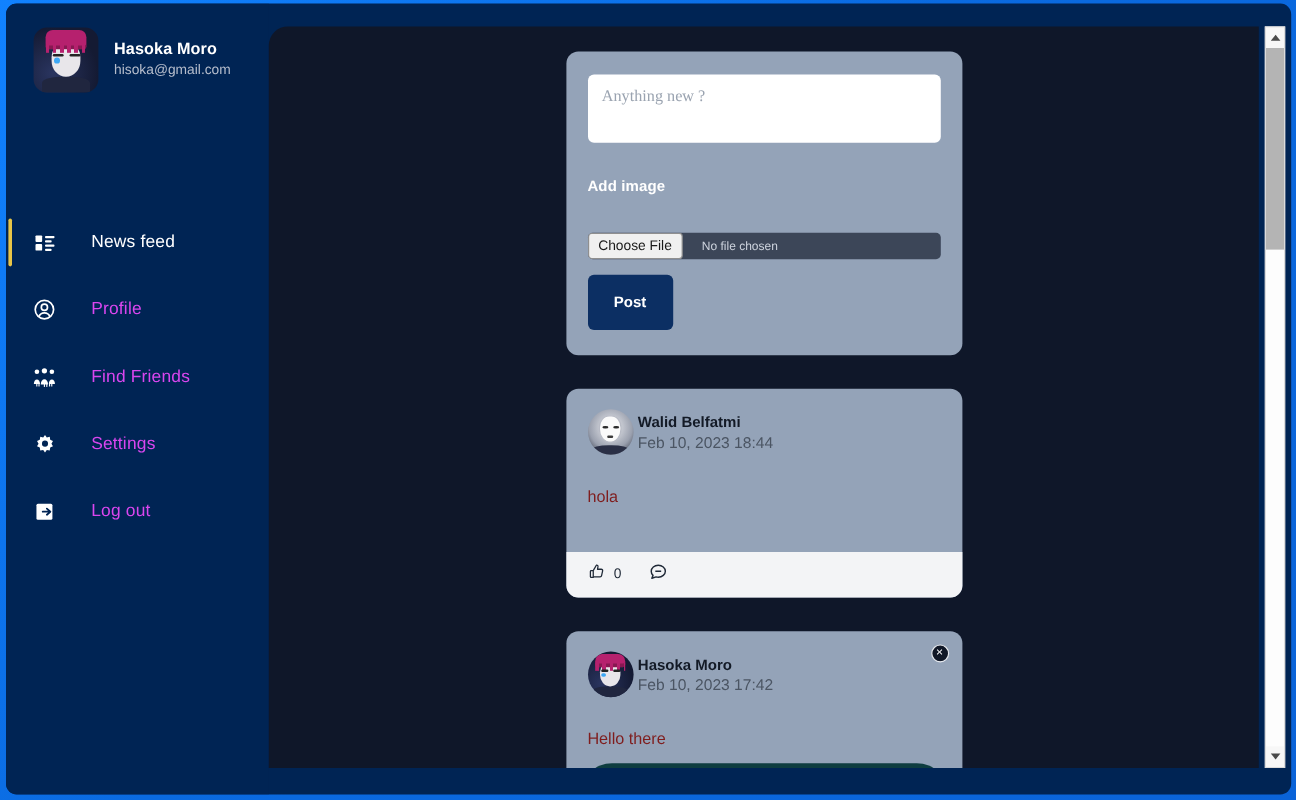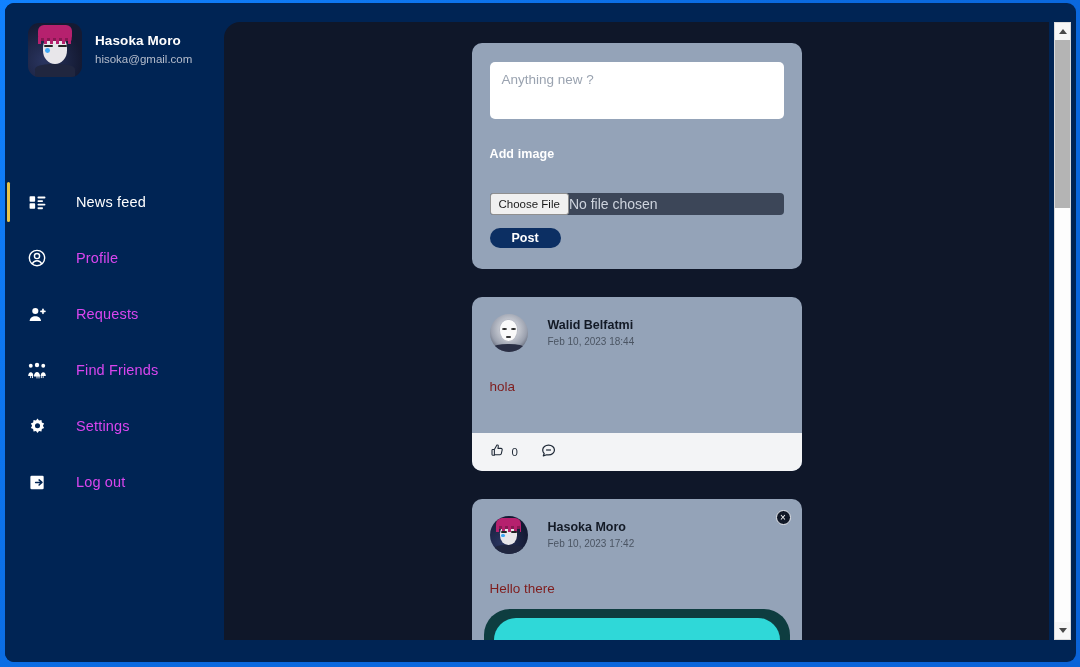--- a/index.html
+++ b/index.html
@@ -193,21 +193,21 @@
   
   #composer { padding: 19px 18px 21px 18px; }
   #composer-input {
     width: 100%;
     height: 57px;
     background: #ffffff;
     border: none;
     border-radius: 5px;
     resize: none;
     padding: 10px 12px;
-    font-family: Liberation Sans, sans-serif;
+    font-family: Liberation Serif, serif;
     font-size: 13.5px;
     color: #1f2937;
     outline: none;
   }
   #composer-input::placeholder { color: #9aa3b0; }
   #add-image-label {
     display: block;
     color: #ffffff;
     font-size: 12.5px;
     font-weight: bold;
@@ -232,53 +232,53 @@
     font-family: "Liberation Sans", sans-serif;
     font-size: 11.5px;
     color: #1a1a1a;
     cursor: pointer;
     white-space: nowrap;
   }
   #file-status {
     flex: 1;
     display: flex;
     align-items: center;
-    padding-left: 0;
+    padding-left: 16px;
     color: #cdd3dd;
-    font-size: 14px;
+    font-size: 10px;
   }
   #post-btn {
     margin-top: 13px;
     background: #0c2f63;
     color: #ffffff;
     border: none;
-    border-radius: 16px;
-    padding: 3px 22px;
+    border-radius: 5px;
+    padding: 16px 22px;
     font-family: "Liberation Sans", sans-serif;
     font-size: 12.5px;
     font-weight: bold;
     cursor: pointer;
   }
 
   
   .post-head {
     display: flex;
     align-items: center;
-    gap: 20px;
+    gap: 4px;
     padding: 17px 18px 0 18px;
   }
   .post-author {
     color: #131a26;
     font-size: 12.5px;
     font-weight: bold;
     line-height: 16px;
   }
   .post-date {
     color: #4b5563;
-    font-size: 10px;
+    font-size: 13px;
     line-height: 15px;
     margin-top: 1px;
   }
   .post-text {
     padding: 27px 18px 0 18px;
     color: #7f1d1d;
     font-size: 13.5px;
   }
   .post-spacer { height: 39px; }
 
@@ -421,32 +421,20 @@
             <svg width="20" height="20" viewBox="0 0 24 24" fill="none" stroke="currentColor" stroke-width="1.7">
               <circle cx="12" cy="12" r="9.2"></circle>
               <circle cx="12" cy="9.6" r="3.1"></circle>
               <path d="M6.3 19.2c1.1-2.6 3.2-4 5.7-4s4.6 1.4 5.7 4"></path>
             </svg>
           </span>
           <span class="nav-label">Profile</span>
         </div>
 
 
-        <div class="nav-item">
-
-          <span class="nav-icon">
-            <svg width="21" height="21" viewBox="0 0 24 24" fill="currentColor">
-              <circle cx="9.5" cy="8" r="3.5"></circle>
-              <path d="M3 19.5c0-3.4 2.9-5.6 6.5-5.6s6.5 2.2 6.5 5.6z"></path>
-              <rect x="17.3" y="5.2" width="1.9" height="6.4" rx=".9"></rect>
-              <rect x="15" y="7.5" width="6.4" height="1.9" rx=".9"></rect>
-            </svg>
-          </span>
-          <span class="nav-label">Requests</span>
-        </div>
 
         <div class="nav-item">
 
           <span class="nav-icon">
             <svg width="22" height="22" viewBox="0 0 24 24" fill="currentColor">
               <circle cx="5.2" cy="7.4" r="2.1"></circle>
               <circle cx="12" cy="6.6" r="2.4"></circle>
               <circle cx="18.8" cy="7.4" r="2.1"></circle>
               <path d="M2.4 18.6c0-2.6 1.2-4.2 2.8-4.2s2.8 1.6 2.8 4.2z"></path>
               <path d="M8.7 19c0-3 1.5-4.8 3.3-4.8s3.3 1.8 3.3 4.8z"></path>

